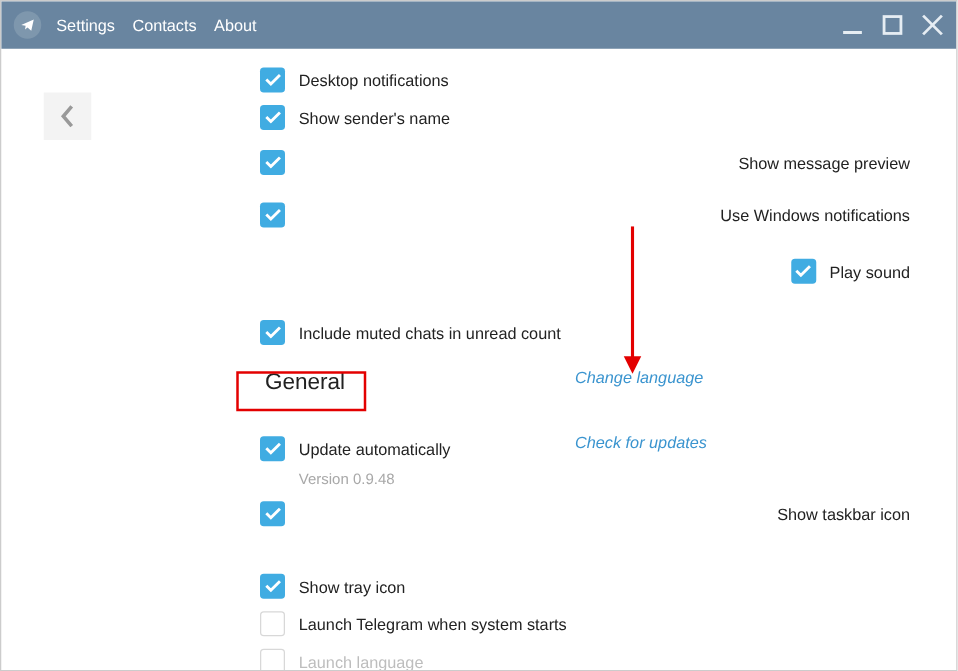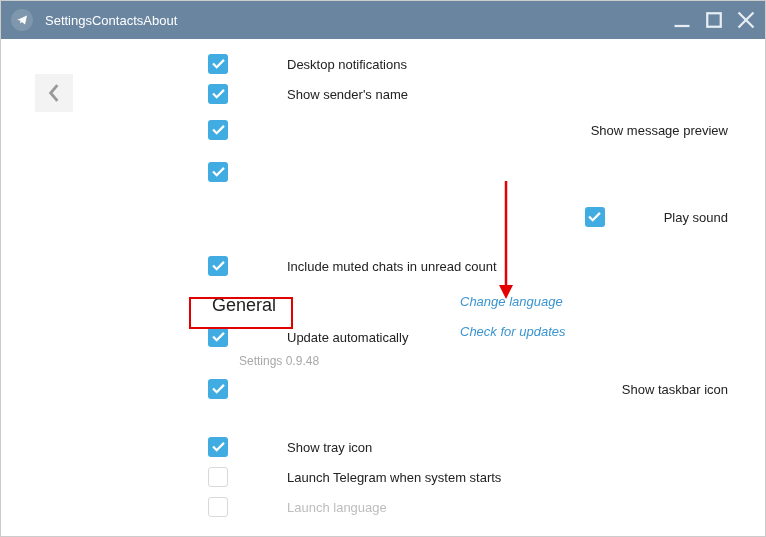--- a/index.html
+++ b/index.html
@@ -22,21 +22,21 @@
     color: #eef3f7;
   }
   .titlebar .logo {
     width: 22px; height: 22px;
     border-radius: 50%;
     background: #7e97ad;
     display: flex; align-items: center; justify-content: center;
     margin-right: 12px;
   }
   .titlebar .logo svg { width: 12px; height: 12px; fill: #fff; }
-  .titlebar .menu { display: flex; font-size: 13px; }
+  .titlebar .menu { display: flex; gap: 14px; font-size: 13px; }
   .titlebar .menu span { cursor: pointer; color: #fff; }
   .titlebar .wincontrols { margin-left: auto; display: flex; gap: 14px; align-items: center; }
   .titlebar .wincontrols span { cursor: pointer; display:flex; align-items:center; justify-content:center; width:18px; height:18px; }
   .titlebar .wincontrols svg { stroke:#e6edf3; stroke-width:1.5; fill:none; }
 
   .back-btn {
     position: absolute;
     left: 34px; top: 73px;
     width: 38px; height: 38px;
     background: #f3f3f3;
@@ -49,21 +49,20 @@
     position: absolute;
     left: 207px; top: 48px;
     width: 520px;
   }
   .row {
     display: flex;
     align-items: center;
     min-height: 30px;
     margin-bottom: 0;
     position: relative;
-    gap: 48px;
   }
   .checkbox {
     width: 20px; height: 20px;
     border-radius: 3px;
     margin-right: 11px;
     display: flex; align-items: center; justify-content: center;
     flex-shrink: 0;
     cursor: pointer;
   }
   .checkbox.checked { background: #40ace2; }
@@ -171,20 +170,21 @@
         </svg>
       </div>
     <span class="label">Show message preview</span>
   </div>
   <div class="row gap-sm">
     <div class="checkbox checked">
         <svg viewBox="0 0 14 11">
           <polyline points="1,5 5,9 13,1"></polyline>
         </svg>
       </div>
+    <span class="label">Use Windows notifications</span>
   </div>
   <div class="row gap-md">
     <div class="checkbox checked">
         <svg viewBox="0 0 14 11">
           <polyline points="1,5 5,9 13,1"></polyline>
         </svg>
       </div>
     <span class="label">Play sound</span>
   </div>
   <div class="row gap-lg">
@@ -194,30 +194,30 @@
         </svg>
       </div>
     <span class="label">Include muted chats in unread count</span>
   </div>
 
   <div class="section-wrap" style="margin-left:-8px;">
     <span class="section-title">General</span>
     <span class="link" style="left:260px; top:3px;">Change language</span>
   </div>
 
-  <div class="row" style="margin-top:3px; height:24px;">
+  <div class="row" style="margin-top:25px; height:24px;">
     <div class="checkbox checked">
         <svg viewBox="0 0 14 11">
           <polyline points="1,5 5,9 13,1"></polyline>
         </svg>
       </div>
     <span class="label">Update automatically</span>
     <span class="link" style="left:252px; top:2px;">Check for updates</span>
   </div>
-  <div class="version">Settings 0.9.48</div>
+  <div class="version">Version 0.9.48</div>
 
   <div class="row gap-sm">
     <div class="checkbox checked">
         <svg viewBox="0 0 14 11">
           <polyline points="1,5 5,9 13,1"></polyline>
         </svg>
       </div>
     <span class="label">Show taskbar icon</span>
   </div>
   <div class="row gap-xs" style="margin-top:22px;">

